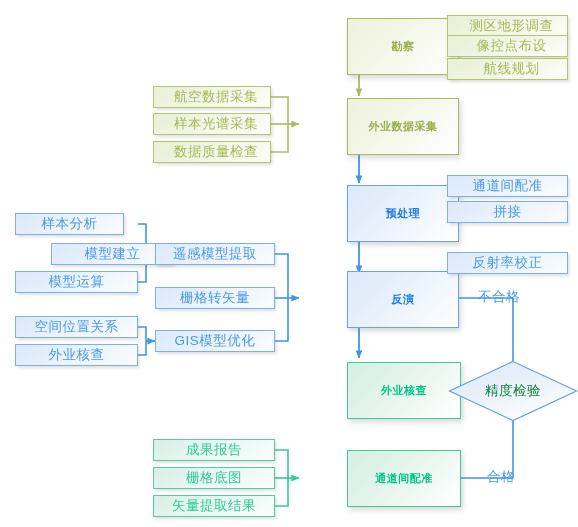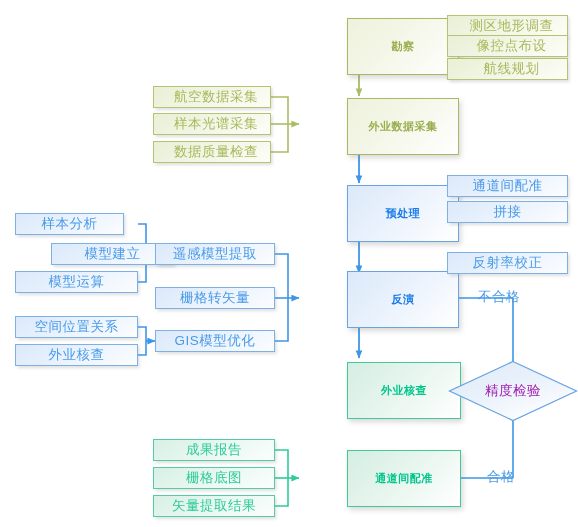--- a/index.html
+++ b/index.html
@@ -90,21 +90,21 @@
 
   
   .diamond-wrap {
     position: absolute;
   }
   .diamond-label {
     position: absolute;
     width: 100%;
     text-align: center;
     font-size: 13.5px;
-    color: #a21caf;
+    color: #15803d;
     letter-spacing: 0.5px;
   }
 
   
   .edge-label {
     position: absolute;
     font-size: 13.5px;
     color: #4a9ae8;
     white-space: nowrap;
     letter-spacing: 0.5px;

